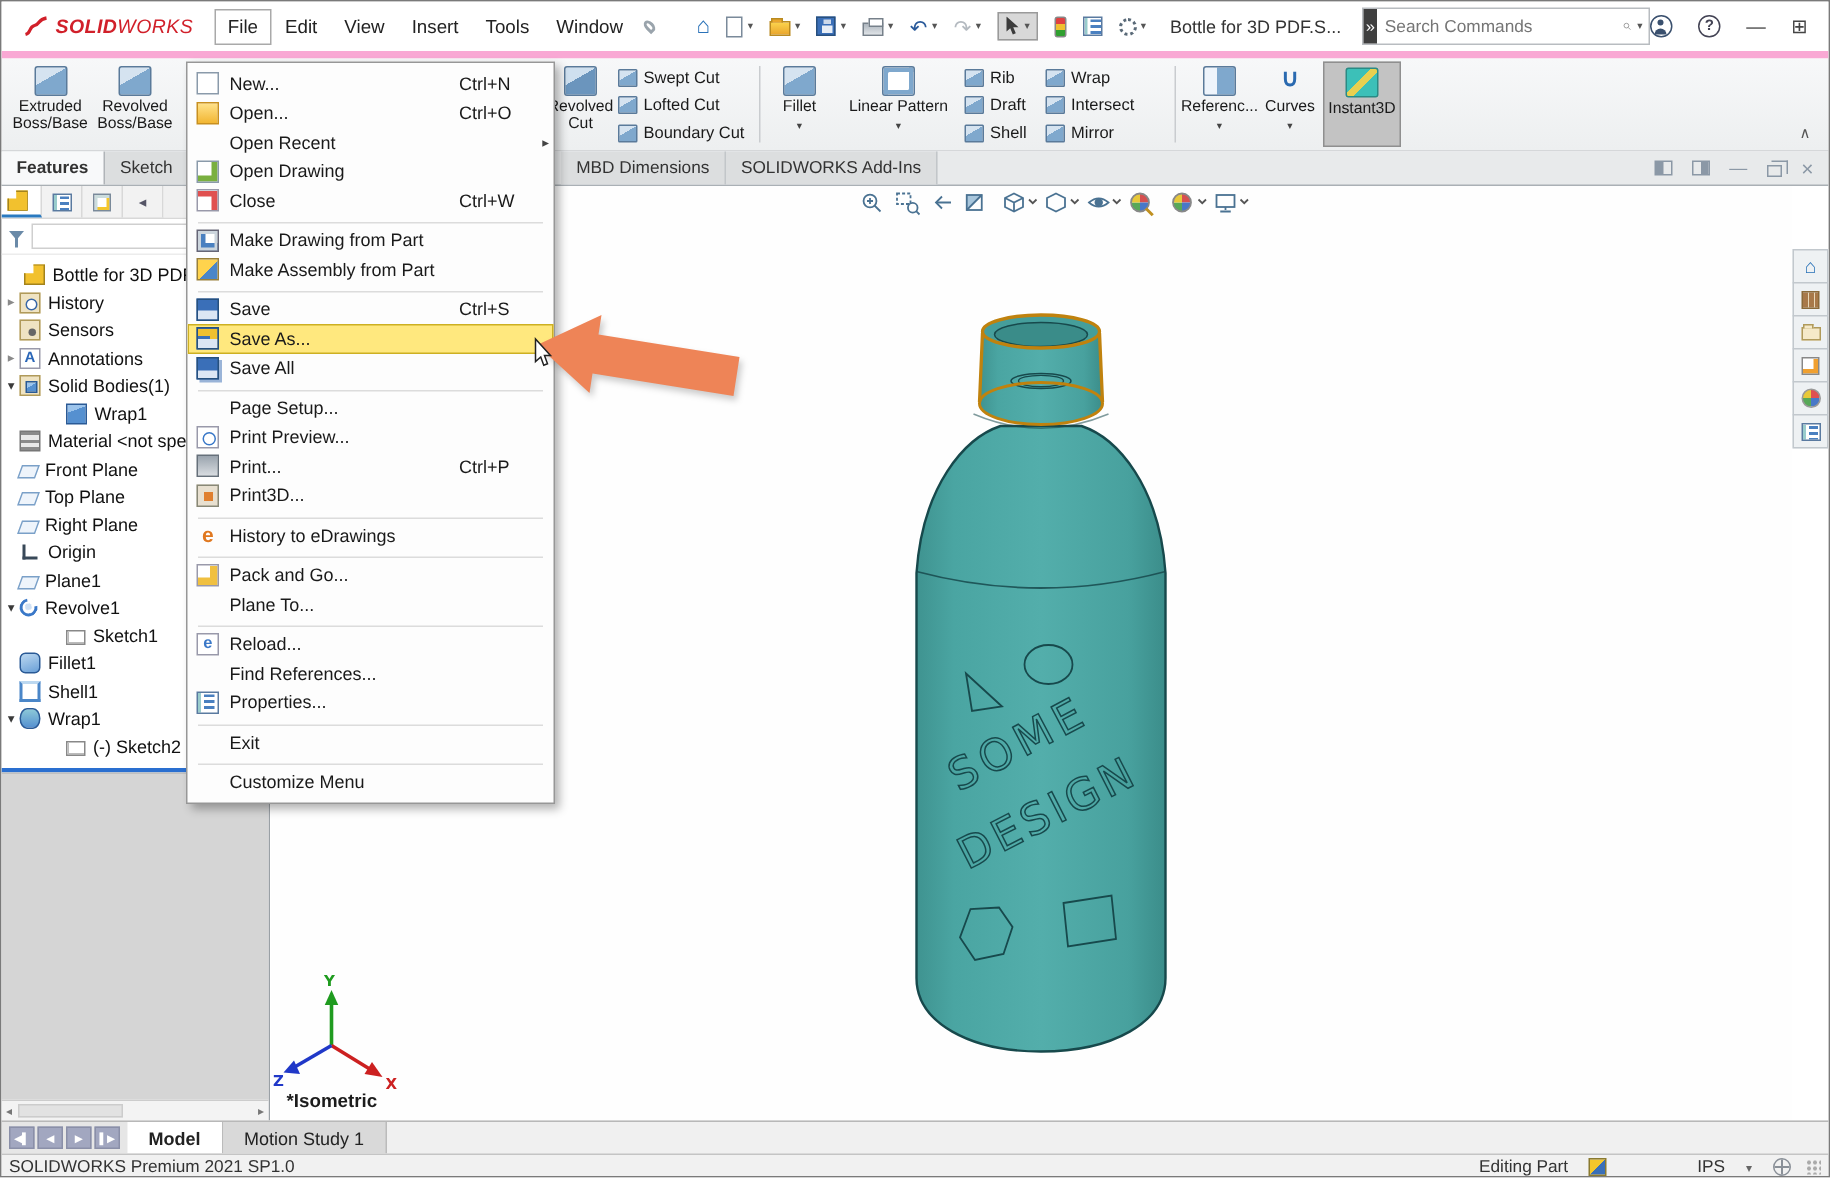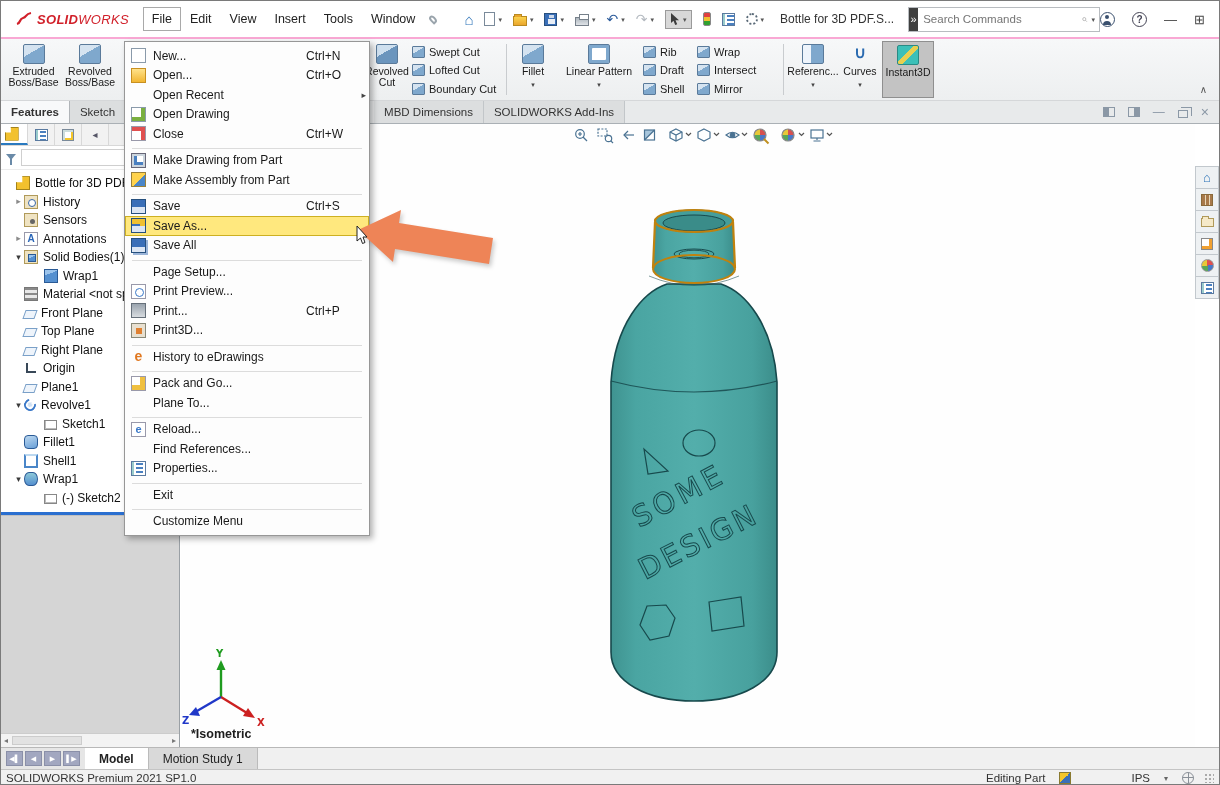--- a/index.html
+++ b/index.html
@@ -1,20 +1,20 @@
 <!DOCTYPE html>
 <html><head>
 <meta charset="utf-8">
 <style>
   *{box-sizing:border-box;margin:0;padding:0}
   body{font-family:"Liberation Sans",sans-serif;background:#ddd}
   #app{position:relative;width:1220px;height:785px;background:#fff;border:1px solid #7a7a7a;overflow:hidden;font-size:12px;color:#222}
 
   
-  .titlebar{position:absolute;left:0;top:0;width:100%;height:38px;background:#fff;display:flex;align-items:center;padding:0 6px;border-bottom:2px solid #f9a8d4}
+  .titlebar{position:absolute;left:0;top:0;width:100%;height:38px;background:#fff;display:flex;align-items:center;padding:0 6px;border-bottom:5px solid #f9a8d4}
   .logo{display:flex;align-items:center;gap:4px;margin-left:8px;margin-right:14px}
   .logo-text{color:#d1202a;font-size:13px;font-style:italic;letter-spacing:.3px;white-space:nowrap}
   .logo-text b{font-weight:bold}
   .tmenu{padding:4px 9px;font-size:12.5px;color:#222;white-space:nowrap}
   .tmenu.active{background:#fff;border:1px solid #a9a9a9;padding:4px 8px}
   .pin{width:9px;height:9px;border:2px solid #9aa4ac;border-radius:50% 50% 50% 0;transform:rotate(-45deg);margin:0 10px 0 6px}
   .tbar{display:flex;align-items:center;gap:11px;margin-left:18px}
   .tbi{display:flex;align-items:center;gap:3px}
   .caret{font-size:7px;color:#555;line-height:1}
   .home-g{font-size:15px;color:#2a72b8;line-height:1}
@@ -81,21 +81,21 @@
   .pi-cfg{width:12px;height:12px;border:1px solid #7a8a9a;background:#fff;box-shadow:inset 2px 2px 0 #cdd,inset -2px -2px 0 #f4c62c}
   .pi-arrow{color:#556;font-size:10px}
   .prow{height:24px;display:flex;align-items:center;gap:5px;padding:2px 5px;border-bottom:1px solid #ececec}
   .funnel{width:0;height:0;border:5px solid transparent;border-top:6px solid #6a8aa8;position:relative;margin-top:4px}
   .funnel::after{content:"";position:absolute;left:-1px;top:-2px;width:2px;height:7px;background:#6a8aa8}
   .fbox{flex:1;height:17px;background:#fff;border:1px solid #cfcfcf}
   .tree{padding-top:4px}
   .t-row{height:18.5px;display:flex;align-items:center;font-size:12px;color:#111;white-space:nowrap;overflow:hidden}
   .tw{width:11px;font-size:9px;flex:none;text-align:center;line-height:1}
   .t-row.ind0{padding-left:4px}
-  .t-row.ind1{padding-left:12px}
+  .t-row.ind1{padding-left:1px}
   .t-row.ind2{padding-left:32px}
   .t-row.exp-c .tw::before{content:"\25B8";color:#8a8a8a}
   .t-row.exp-e .tw::before{content:"\25BE";color:#3a3a3a}
   .ti{width:14px;height:14px;margin-right:5px;flex:none;position:relative;display:inline-block}
   .ti-part{background:#f2c12e;border:1px solid #a3831c;clip-path:polygon(0 42%,45% 42%,45% 0,100% 0,100% 100%,0 100%)}
   .ti-history{background:#efe3c2;border:1px solid #b09a5a}
   .ti-history::after{content:"";position:absolute;right:1px;bottom:1px;width:6px;height:6px;border-radius:50%;border:1.5px solid #3a68a8;background:#fff}
   .ti-sensors{background:#efe3c2;border:1px solid #b09a5a}
   .ti-sensors::after{content:"";position:absolute;right:2px;bottom:2px;width:5px;height:5px;border-radius:50%;background:#666}
   .ti-annot{background:#fff;border:1px solid #99a}

